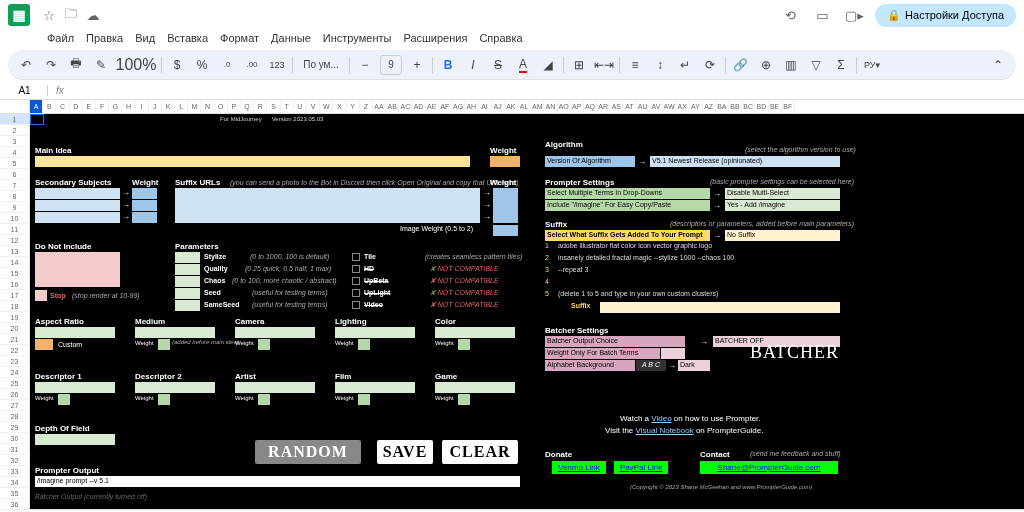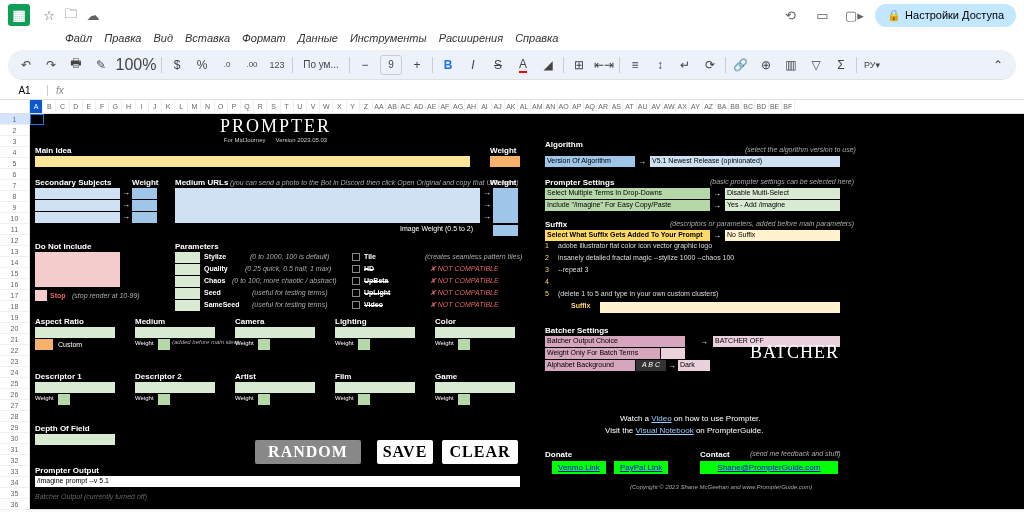--- a/index.html
+++ b/index.html
@@ -1,21 +1,21 @@
 <!DOCTYPE html>
 <html><head>
 <meta charset="utf-8">
 <style>
 * { margin: 0; padding: 0; box-sizing: border-box; font-family: Arial, sans-serif; }
 body { background: #fff; font-size: 10px; overflow: hidden; width: 1024px; height: 512px; }
 .header { display: flex; align-items: center; padding: 4px 8px; height: 30px; }
 .logo { width: 22px; height: 22px; background: #0f9d58; border-radius: 3px; display: flex; align-items: center; justify-content: center; color: #fff; font-size: 14px; font-weight: bold; margin-right: 8px; }
 .title { font-size: 13px; color: #333; margin-right: 8px; }
 .hicon { width: 16px; height: 16px; margin: 0 3px; display: flex; align-items: center; justify-content: center; color: #5f6368; font-size: 13px; cursor: pointer; }
-.menubar { display: flex; padding: 0 60px; gap: 2px; font-size: 11px; color: #333; height: 18px; font-style: italic; }
+.menubar { display: flex; padding: 0 42px; gap: 2px; font-size: 11px; color: #333; height: 18px; }
 .menubar span { padding: 2px 5px; cursor: pointer; }
 .toolbar { display: flex; align-items: center; padding: 3px 8px; gap: 5px; border-bottom: 1px solid #e0e0e0; background:#edf2fa; border-radius: 18px; margin: 2px 8px; height: 30px; }
 .tbtn { width: 20px; height: 20px; display: flex; align-items: center; justify-content: center; color: #444; cursor: pointer; font-size: 12px; }
 .tsep { width: 1px; height: 16px; background: #ccc; }
 .right-head { margin-left: auto; display: flex; align-items: center; gap: 10px; }
 .share-btn { background: #c2e7ff; border-radius: 16px; padding: 5px 12px; font-size: 11px; display: flex; align-items: center; gap: 4px; cursor:pointer; }
 .formula-bar { display: flex; align-items: center; padding: 2px 8px; border-bottom: 1px solid #e0e0e0; height: 18px; font-size: 10px; }
 .cell-name { width: 40px; text-align: center; border-right: 1px solid #ccc; padding-right: 6px; }
 .fx { padding: 0 8px; font-style: italic; color: #888; }
 .col-headers { display: flex; height: 14px; background: #fff; border-bottom: 1px solid #e0e0e0; }
@@ -237,21 +237,20 @@
       <div class="row-h">31</div>
       <div class="row-h">32</div>
       <div class="row-h">33</div>
       <div class="row-h">34</div>
       <div class="row-h">35</div>
       <div class="row-h">36</div>
     </div>
   <div class="canvas">
     <div class="selcell"></div>
     <div class="logo-p">
-      <div class="big">PROMPTER</div>
       <div class="sm">
           <span>For MidJourney</span>
           <span>Version  2023.05.03</span>
         </div>
     </div>
 
     <div class="lbl" style="top:32px;left:5px">Main Idea</div>
     <div class="fld orange" style="top:42px;left:5px;width:435px"></div>
     <div class="lbl" style="top:32px;left:460px">Weight</div>
     <div class="fld dorange" style="top:42px;left:460px;width:30px"></div>
@@ -261,21 +260,21 @@
     <div class="fld bluel" style="top:74px;left:5px;width:85px"></div>
     <div class="arrow" style="top:74px;left:92px">→</div>
     <div class="fld blue" style="top:74px;left:102px;width:25px"></div>
     <div class="fld bluel" style="top:86px;left:5px;width:85px"></div>
     <div class="arrow" style="top:86px;left:92px">→</div>
     <div class="fld blue" style="top:86px;left:102px;width:25px"></div>
     <div class="fld bluel" style="top:98px;left:5px;width:85px"></div>
     <div class="arrow" style="top:98px;left:92px">→</div>
     <div class="fld blue" style="top:98px;left:102px;width:25px"></div>
 
-    <div class="lbl" style="top:64px;left:145px">Medium URLs</div>
+    <div class="lbl" style="top:64px;left:145px">Suffix URLs</div>
     <div class="hint" style="top:65px;left:200px">(you can send a photo to the Bot in Discord then click Open Original and copy that URL here)</div>
     <div class="fld bluel" style="top:74px;left:145px;width:305px;height:35px"></div>
     <div class="arrow" style="top:74px;left:453px">→</div>
     <div class="arrow" style="top:86px;left:453px">→</div>
     <div class="arrow" style="top:98px;left:453px">→</div>
     <div class="lbl" style="top:64px;left:460px">Weight</div>
     <div class="fld blue" style="top:74px;left:463px;width:25px;height:35px"></div>
     <div class="lbl" style="top:111px;left:370px;font-weight:normal;font-size:7px">Image Weight (0.5 to 2)</div>
     <div class="fld blue" style="top:111px;left:463px;width:25px"></div>
 

